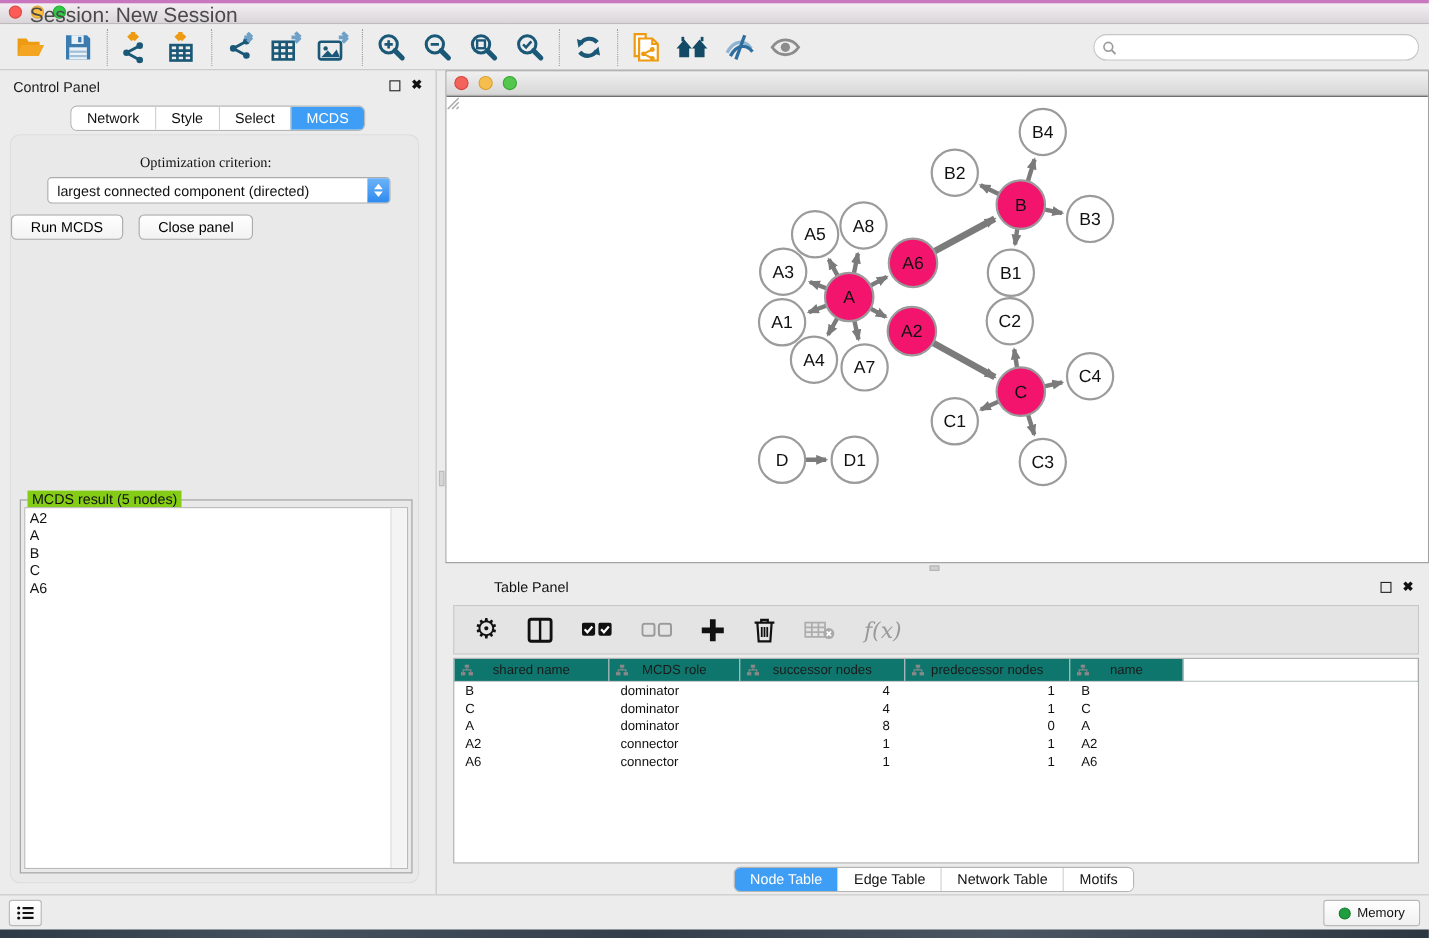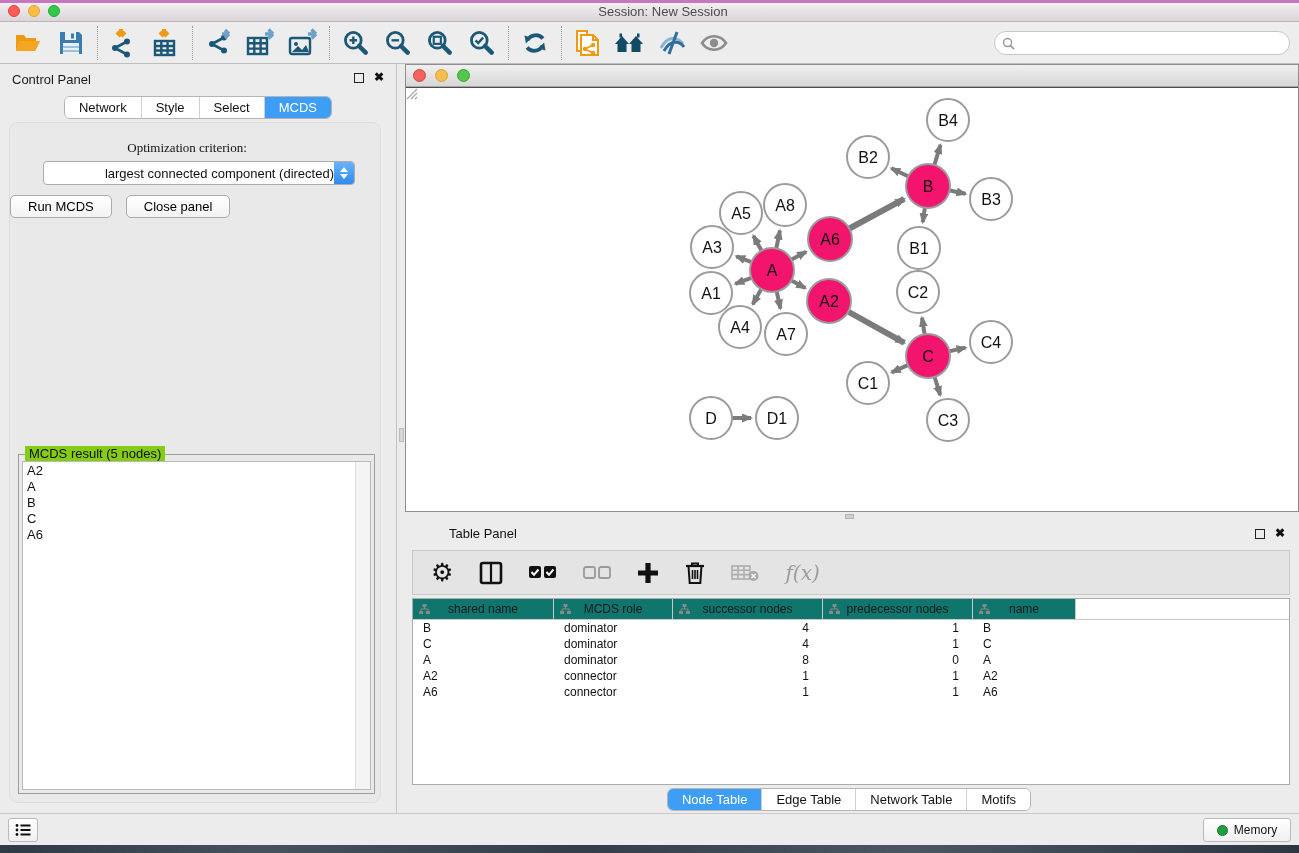--- a/index.html
+++ b/index.html
@@ -3,21 +3,21 @@
 <meta charset="utf-8">
 <style>
   * { margin:0; padding:0; box-sizing:border-box; }
   html,body { width:1299px; height:853px; overflow:hidden; }
   body { font-family:"Liberation Sans", sans-serif; background:#ECECEC; position:relative; color:#111; }
 
   
   .mac-titlebar { position:absolute; left:0; top:0; width:1299px; height:22px;
     background:linear-gradient(#F7F3F7,#D9D5D9); border-bottom:1px solid #B9B5B9; }
   .mac-titlebar::before { content:""; position:absolute; left:0; top:0; width:100%; height:3px; background:#C876BE; }
-  .mac-title { position:absolute; left:0; right:0; top:4px; text-align:center; font-size:13px; color:#4a4a4a;padding-left:27px; }
+  .mac-title { position:absolute; left:0; right:0; top:4px; text-align:left; font-size:19px; color:#4a4a4a;padding-left:27px; }
   .lights { position:absolute; left:8px; top:5px; display:flex; gap:8px; }
   .light { width:12px; height:12px; border-radius:50%; }
   .light.red { background:#FC5B57; border:1px solid #E2423E; }
   .light.yellow { background:#FDBE41; border:1px solid #E0A32E; }
   .light.green { background:#34C84A; border:1px solid #1DAD2B; }
 
   
   .toolbar { position:absolute; left:0; top:22px; width:1299px; height:42px; background:#EDEDED;
     border-bottom:1px solid #BEBEBE; display:flex; align-items:center; padding-left:8px; }
   .tb-btn { width:42px; height:36px; display:flex; align-items:center; justify-content:center; }
@@ -39,21 +39,21 @@
   .seg-tab { padding:3px 14px; font-size:13px; background:#fff; border-left:1px solid #CFCFCF; cursor:default; }
   .seg-tab:first-child { border-left:none; }
   .seg-tab.active { background:#3E9EF5; color:#fff; }
 
   .cp-tabs-row { position:absolute; left:0; right:0; top:32px; }
   .subpanel { position:absolute; left:9px; top:58px; width:372px; height:681px; background:#E9E9E9;
     border:1px solid #DDDDDD; border-radius:9px; }
   .opt-label { position:absolute; top:17px; left:0; right:16px; text-align:center; font-size:13px;font-family:Liberation Serif, serif; }
   .combo { position:absolute; left:33px; top:38px; width:312px; height:24px; background:#fff; border:1px solid #ABABAB;
     border-radius:4px; display:flex; align-items:center; }
-  .combo-text { flex:1; font-size:13px; padding-left:8px; white-space:nowrap; overflow:hidden;text-align:right; }
+  .combo-text { flex:1; font-size:13px; padding-left:8px; white-space:nowrap; overflow:hidden; }
   .combo-step { width:20px; height:22px; border-radius:0 3px 3px 0; background:linear-gradient(#6BB3F8,#2F8BEF);
     display:flex; flex-direction:column; align-items:center; justify-content:center; gap:2px; }
   .tri-up { width:0; height:0; border-left:4px solid transparent; border-right:4px solid transparent; border-bottom:5px solid #fff; }
   .tri-down { width:0; height:0; border-left:4px solid transparent; border-right:4px solid transparent; border-top:5px solid #fff; }
   .btn-row { position:absolute; top:72px; left:0; right:0; display:flex; gap:14px; }
   .mac-btn { background:linear-gradient(#FFFFFF,#F2F2F2); border:1px solid #ABABAB; border-radius:5px;
     font-size:13px; padding:3px 17px; }
 
   .groupbox { position:absolute; left:8px; top:331px; width:357px; height:340px; border:1px solid #9E9E9E; }
   .groupbox-title { position:absolute; top:-9px; left:6px; background:#84cc16; padding:0 4px; font-size:13px; }

